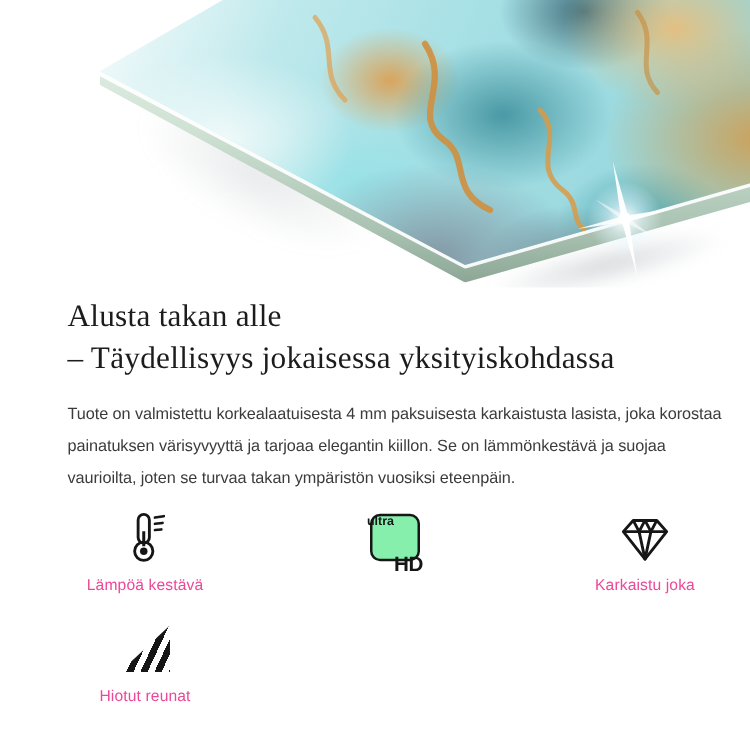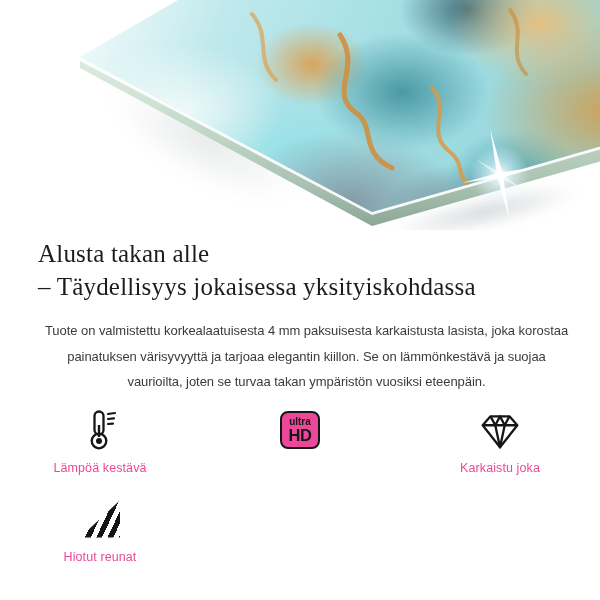--- a/index.html
+++ b/index.html
@@ -43,39 +43,39 @@
   .art-squiggles { position:absolute; left:0; top:0; }
 
   .panel-haze { position:absolute; inset:0;
     clip-path:polygon(80px 57px, 192px -8px, 602px -8px, 602px 146px, 372px 212px);
     background:linear-gradient(108deg, rgba(255,255,255,.98) 0%, rgba(255,255,255,.80) 9%,
                rgba(255,255,255,.35) 20%, rgba(255,255,255,0) 34%); }
 
   .sparkle { position:absolute; left:453px; top:128px; transform:rotate(-12deg); }
 
   
-  .content { padding:0 38px; }
+  .content { padding:0 54px; }
   .page-title { margin-top:7px; font-family:"Liberation Serif", serif; font-weight:400;
     font-size:25px; line-height:33px; color:#1c1c1c; letter-spacing:.2px; }
   .page-title span { display:block; }
   .description { margin-top:15px; width:537px; font-size:13px; line-height:25.5px;
-    color:#3b3b3b; letter-spacing:-.05px;text-align:center; }
+    color:#3b3b3b; letter-spacing:-.05px; }
 
   
   .features { margin-top:13px; display:grid; grid-template-columns:1fr 1fr 1fr;
     row-gap:22px; width:600px; margin-left:-38px; }
   .feature { display:flex; flex-direction:column; align-items:center; }
   .icon-box { height:44px; width:60px; display:flex; align-items:center; justify-content:center; }
   .feature-label { margin-top:9px; font-size:12.5px; color:#ec4899; letter-spacing:.1px; }
 
   .hd-badge { width:40px; height:38px; border:2.6px solid #161616; border-radius:8px;
-    display:flex; flex-direction:column; align-items:center; justify-content:center;
-    color:#161616; background:#ec4899; }
+    display:flex; flex-direction:row; align-items:flex-start; justify-content:center;
+    color:#161616; background:#86efac; }
   .hd-top { font-size:10px; font-weight:700; line-height:10px; }
-  .hd-bottom { font-size:16.5px; font-weight:700; line-height:16px; letter-spacing:-.3px; }
+  .hd-bottom { font-size:16.5px; font-weight:700; line-height:16px; letter-spacing:-.3px;margin-top:31px; }
 
   .stripes { width:40px; height:38px;
     clip-path:polygon(0% 100%, 100% 2%, 100% 100%);
     background:repeating-linear-gradient(115deg, #161616 0 5.2px, rgba(0,0,0,0) 5.2px 10.2px); }
 
   svg.icon { display:block; }
 </style>
 </head>
 <body>
 

